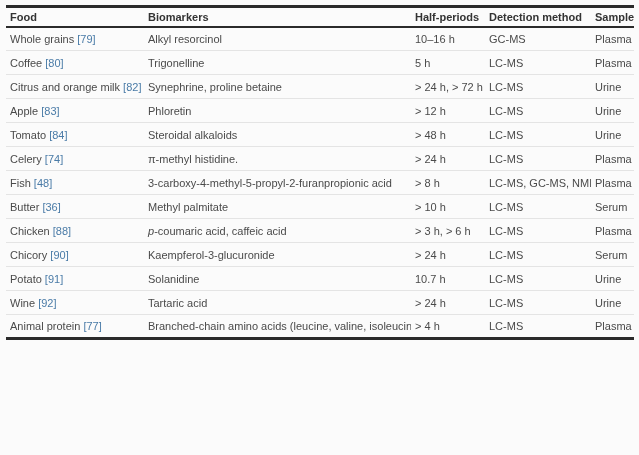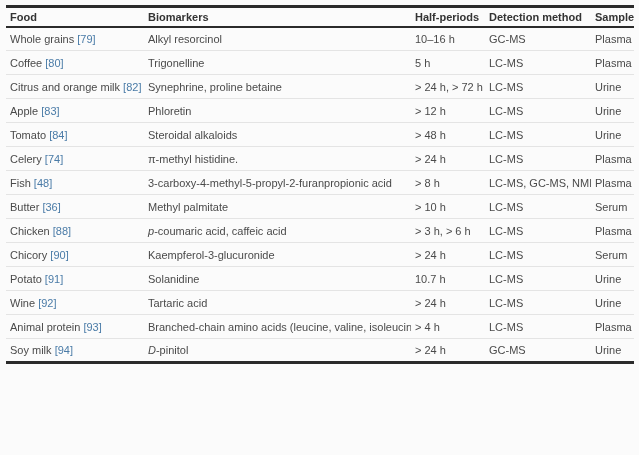--- a/index.html
+++ b/index.html
@@ -161,28 +161,21 @@
           <td>Urine</td>
         </tr>
         <tr>
           <td><span>Wine </span><span class="ref">[92]</span></td>
           <td><span>Tartaric acid</span></td>
           <td>&gt; 24 h</td>
           <td>LC-MS</td>
           <td>Urine</td>
         </tr>
         <tr>
-          <td><span>Animal protein </span><span class="ref">[93]</span></td>
+          <td><span>Animal protein </span><span class="ref">[77]</span></td>
           <td><span>Branched-chain amino acids (leucine, valine, isoleucine)</span></td>
           <td>&gt; 4 h</td>
           <td>LC-MS</td>
           <td>Plasma</td>
-        </tr>
-        <tr>
-          <td><span>Soy milk </span><span class="ref">[94]</span></td>
-          <td><i>D</i><span>-pinitol</span></td>
-          <td>&gt; 24 h</td>
-          <td>GC-MS</td>
-          <td>Urine</td>
         </tr>
       </tbody>
   </table>
 </div>
 
 </body></html>

